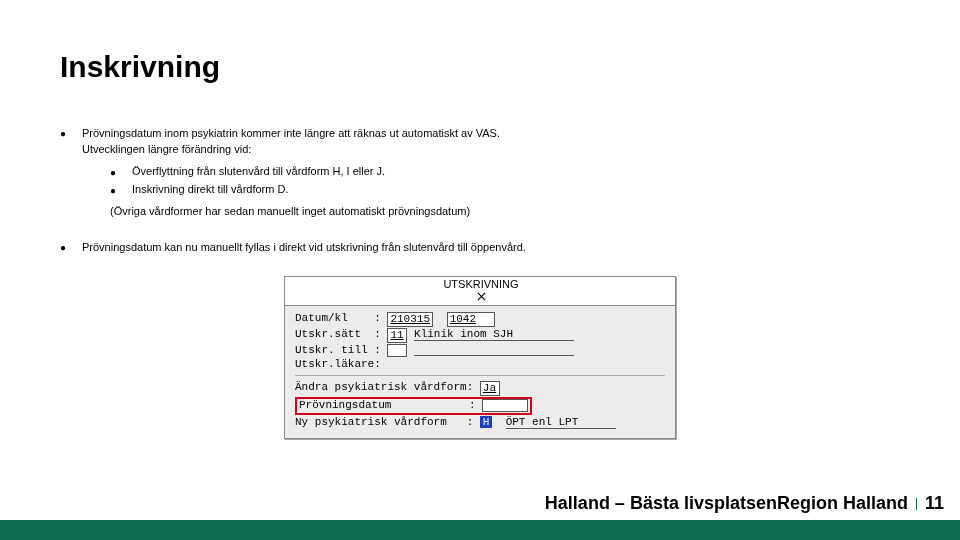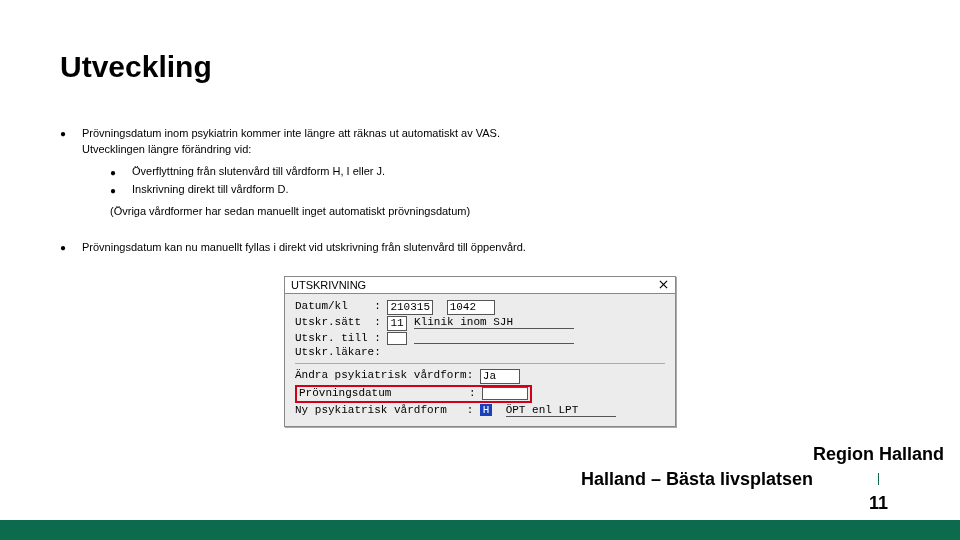--- a/index.html
+++ b/index.html
@@ -8,43 +8,43 @@
   h1.title { font-size: 30px; font-weight: bold; margin-bottom: 42px; }
   ul.top { list-style: none; font-size: 11px; line-height: 1.45; }
   ul.top > li { position: relative; padding-left: 22px; margin-bottom: 20px; }
   ul.top > li::before { content: "●"; position: absolute; left: 0; top: 1px; font-size: 10px; }
   ul.sub { list-style: none; margin: 6px 0 6px 28px; }
   ul.sub > li { position: relative; padding-left: 22px; margin-bottom: 2px; }
   ul.sub > li::before { content: "●"; position: absolute; left: 0; top: 2px; font-size: 10px; }
   .paren { margin-left: 28px; }
   
   .dlg { width: 392px; margin: 10px auto 0 auto; border: 1px solid #888; box-shadow: 1px 1px 0 #aaa; font-family: "Courier New", monospace; font-size: 11px; background: #ececec; color: #000; }
-  .dlg-titlebar { display: flex; justify-content: space-between; align-items: center; background: #fff; border-bottom: 1px solid #888; padding: 1px 4px 1px 6px; font-family: Arial, sans-serif; font-size: 11px; }
+  .dlg-titlebar { display: flex; justify-content: space-between; align-items: center; background: #fff; border-bottom: 1px solid #888; padding: 1px 4px 1px 6px; font-family: Arial, sans-serif; font-size: 11px; flex-direction: column; }
   .dlg-close { width: 16px; height: 14px; display: inline-flex; align-items: center; justify-content: center; }
   .dlg-close svg { width: 9px; height: 9px; }
   .dlg-body { padding: 6px 10px 8px 10px; }
   .dlg-row { display: flex; align-items: flex-start; margin-bottom: 1px; white-space: pre; }
   .dlg-label { display: inline-block; }
-  .dlg-field { display: inline-block; background: #fff; border: 1px solid #555; padding: 0 2px; min-height: 13px; line-height: 13px; }
+  .dlg-field { display: inline-block; background: #fff; border: 1px solid #555; padding: 0 2px; min-height: 13px; line-height: 13px; text-decoration: underline; }
   .underline { display: inline-block; border-bottom: 1px solid #555; min-height: 12px; }
   .sep { border-top: 1px solid #aaa; margin: 5px 0 5px 0; }
   .hl { background: #1a3fbb; color: #fff; padding: 0 3px; }
   .redbox { border: 2px solid #d3001a; padding: 0 2px 1px 2px; display: inline-flex; align-items: center; }
   
   .footer { position: absolute; left: 0; bottom: 0; width: 960px; height: 20px; background: #0c6b4d; }
   .footer-inner { position: absolute; left: 0; bottom: 20px; width: 960px; display: flex; justify-content: flex-end; align-items: center; padding: 4px 16px 6px 60px; font-size: 18px; font-weight: bold; }
-  .footer-right { display: flex; align-items: center; gap: 8px; font-weight: bold; flex-direction: column; }
+  .footer-right { display: flex; align-items: center; gap: 8px; font-weight: bold; }
   .pgsep { width: 1px; height: 12px; background: #0c6b4d; display: inline-block; }
 </style>
 </head>
 <body>
 
 <div class="slide">
 
-  <h1 class="title">Utveckling</h1>
+  <h1 class="title">Inskrivning</h1>
 
   <ul class="top">
     <li>
       <span>Prövningsdatum inom psykiatrin kommer inte längre att räknas ut automatiskt av VAS.</span><br>
       <span>Utvecklingen längre förändring vid:</span>
       <ul class="sub">
         <li>Överflyttning från slutenvård till vårdform H, I eller J.</li>
         <li>Inskrivning direkt till vårdform D.</li>
       </ul>
       <div class="paren">(Övriga vårdformer har sedan manuellt inget automatiskt prövningsdatum)</div>
@@ -80,21 +80,21 @@
         <span class="dlg-field" style="width:20px"></span>
         <span> </span>
         <span class="underline" style="width:160px"></span>
       </div>
       <div class="dlg-row">
         <span class="dlg-label">Utskr.läkare:</span>
       </div>
       <div class="sep"></div>
       <div class="dlg-row">
         <span class="dlg-label">Ändra psykiatrisk vårdform: </span>
-        <span class="dlg-field" style="width:40px">Ja</span>
+        <span class="dlg-field" style="width:20px">Ja</span>
       </div>
       <div class="dlg-row">
         <span class="redbox">
           <span class="dlg-label" style="width:170px;display:inline-block">Prövningsdatum</span>
           <span>:</span>
           <span> </span>
           <span class="dlg-field" style="width:46px"></span>
         </span>
       </div>
       <div class="dlg-row">

